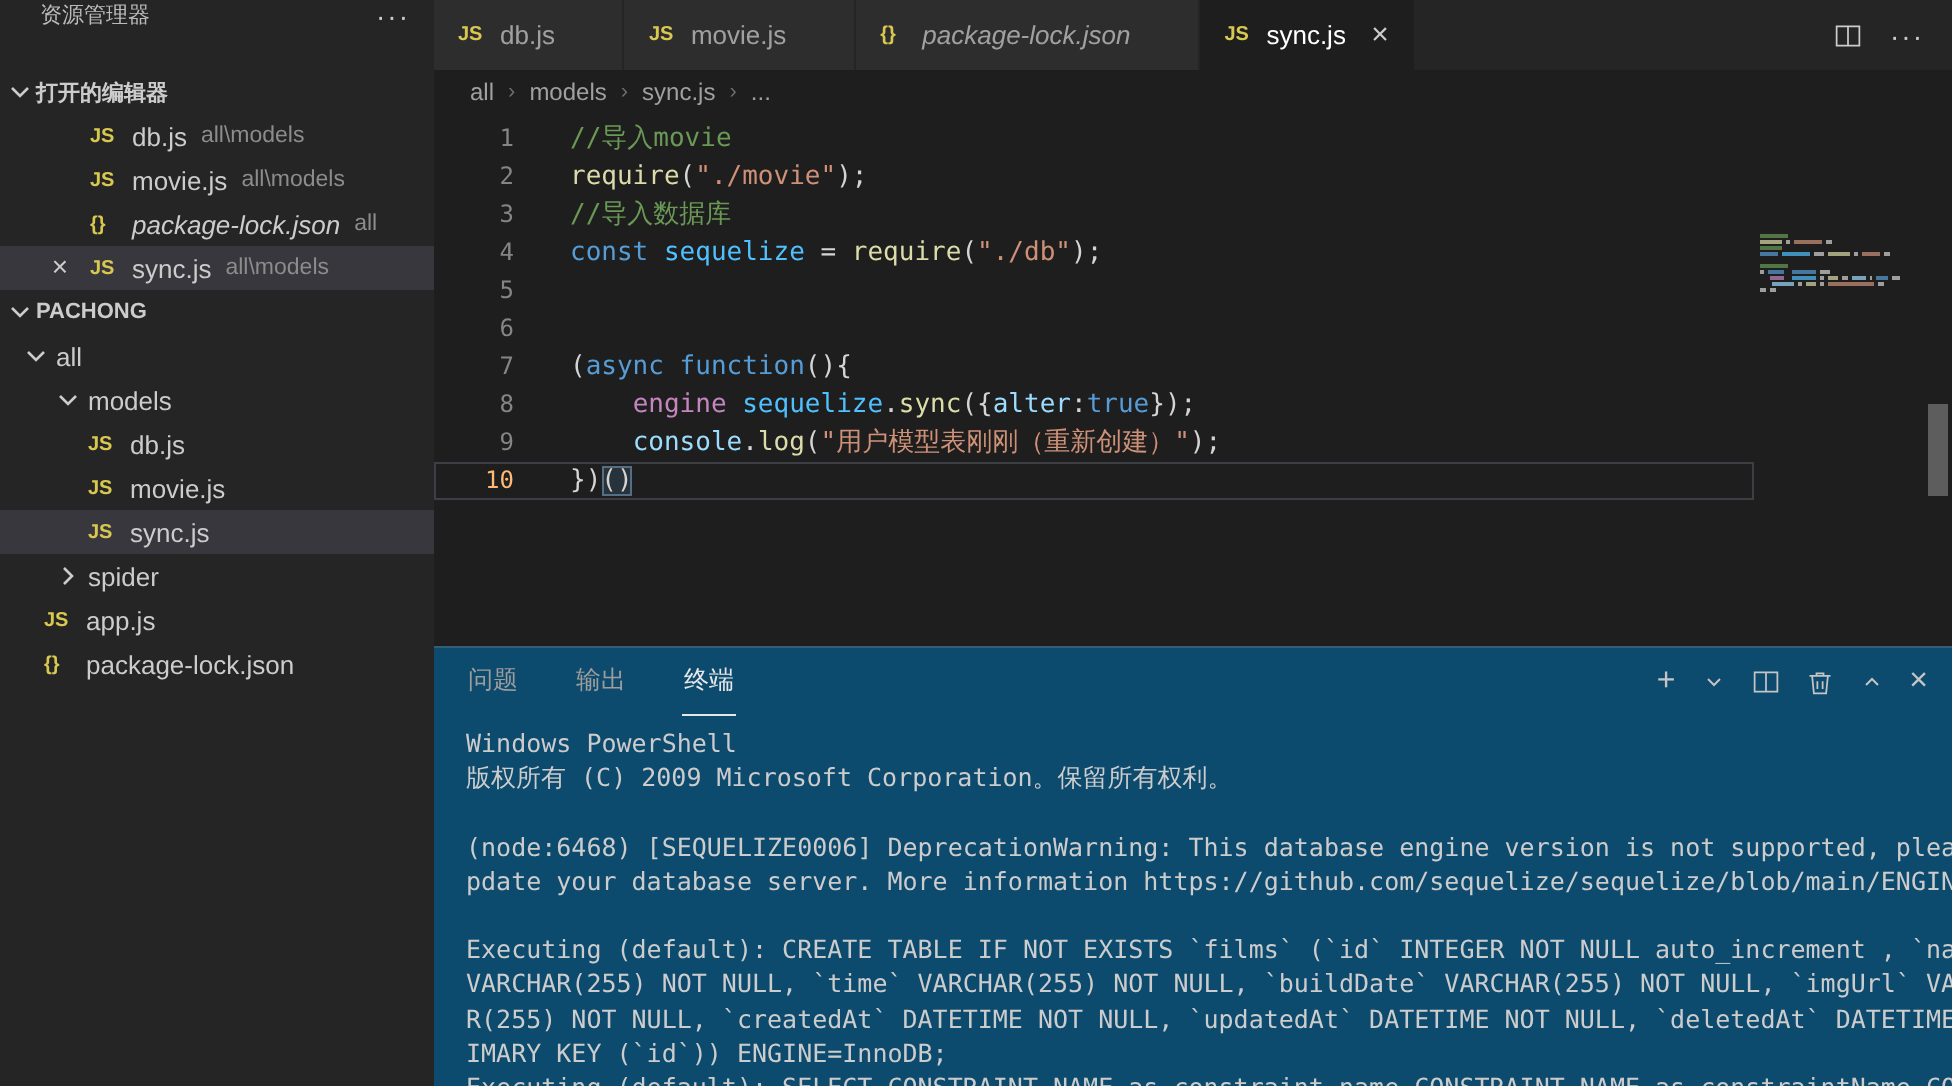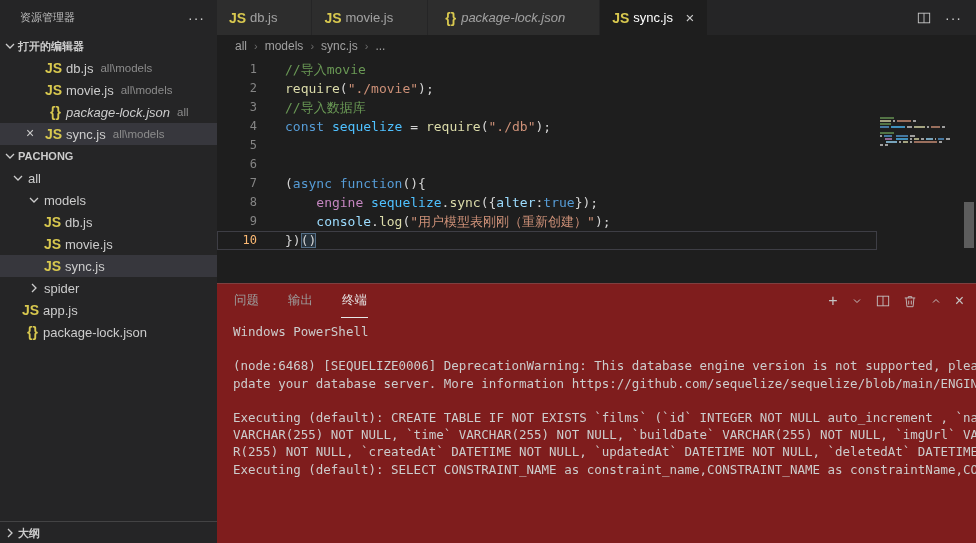--- a/index.html
+++ b/index.html
@@ -2,32 +2,32 @@
 <html><head>
 <meta charset="utf-8">
 <style>
   *{margin:0;padding:0;box-sizing:border-box}
   html,body{width:976px;height:543px;overflow:hidden;background:#1e1e1e;
     font-family:"Liberation Sans","DejaVu Sans",sans-serif;color:#cccccc}
   .app{position:absolute;inset:0}
 
   
   .sidebar{position:absolute;left:0;top:0;width:217px;height:543px;background:#252526;overflow:hidden}
-  .sb-title{height:35px;display:flex;align-items:center;justify-content:space-between;
+  .sb-title{height:35px;display:flex;justify-content:space-between;
     padding:0 12px 0 20px;font-size:11px;color:#bbbbbb}
   .sb-more{font-size:14px;letter-spacing:1px;color:#cccccc;cursor:pointer}
   .sec-header{height:22px;display:flex;align-items:center;font-size:11px;font-weight:700;
     color:#cccccc;padding-left:2px;cursor:pointer}
   .sec-header .tw{width:16px;display:flex;justify-content:center;align-items:center}
   .oe-item{height:22px;display:flex;align-items:center;font-size:13px;padding-left:45px;
     position:relative;cursor:pointer;white-space:nowrap}
   .oe-item.sel{background:#37373d}
   .oe-close{position:absolute;left:22px;top:0;width:16px;height:22px;line-height:21px;
     text-align:center;font-size:14px;color:#cccccc}
-  .fi{font-size:14px;font-weight:700;color:#d8c84f;width:16px;flex:none;text-align:right;
+  .fi{font-size:10px;font-weight:700;color:#d8c84f;width:16px;flex:none;text-align:left;
     margin-right:5px;font-family:"Liberation Sans",sans-serif}
   .it{font-style:italic}
   .oe-detail{margin-left:7px;font-size:11.5px;color:#8c8c8c;overflow:hidden}
   .tree-item{height:22px;display:flex;align-items:center;font-size:13px;cursor:pointer;white-space:nowrap}
   .tree-item.sel{background:#37373d}
   .tree-item .tw{width:16px;display:flex;justify-content:center;align-items:center;margin-right:2px}
   .outline-sec{position:absolute;left:0;right:0;bottom:0;height:22px;background:#252526;
     border-top:1px solid rgba(204,204,204,.18)}
 
   
@@ -60,21 +60,21 @@
   .fn{color:#dcdcaa}.vr{color:#9cdcfe}.cv{color:#4fc1ff}.pu{color:#d4d4d4}
   .bm{background:rgba(86,156,214,.16);outline:1px solid rgba(130,170,210,.5);outline-offset:-1px}
   .minimap{position:absolute;top:60px;right:24px;width:72px;overflow:hidden}
   .mm-row{height:3px;display:flex}
   .mm-tok{height:2px;margin-right:2px;background:currentColor;opacity:.7}
   .mm-sp{height:2px;margin-right:0;background:transparent}
   .ov-ruler{position:absolute;top:57px;right:0;width:14px;bottom:260px}
   .ov-thumb{position:absolute;top:88px;left:2px;width:10px;height:46px;background:rgba(170,170,170,.45)}
 
   
-  .panel{position:absolute;left:0;right:0;bottom:0;height:260px;background:#7f1d1d;
+  .panel{position:absolute;left:0;right:0;bottom:0;height:220px;background:#0c4a6e;
     border-top:1px solid rgba(128,128,128,.35)}
   .panel-header{height:34px;display:flex;align-items:center;padding:0 12px 0 16px}
   .ptabs{display:flex;height:100%}
   .ptab{display:flex;align-items:center;padding:0 1px;margin-right:27px;font-size:12.5px;
     color:#9d9d9d;border-bottom:1px solid transparent;cursor:pointer;white-space:nowrap}
   .ptab.active{color:#e7e7e7;border-bottom-color:#e7e7e7}
   .panel-actions{margin-left:auto;display:flex;align-items:center;gap:13px;color:#c5c5c5}
   .term-select{display:flex;align-items:center;justify-content:space-between;background:#3c3c3c;
     height:24px;width:114px;padding:0 5px 0 8px;font-size:12px;color:#cccccc;cursor:pointer;margin-right:6px}
   .pa-ic{cursor:pointer;display:flex;align-items:center;justify-content:center;font-size:16px;line-height:1}
@@ -170,30 +170,20 @@
         </div>
         <div class="tree-item" style="padding-left:22px">
           <span class="fi">JS</span>
           <span>app.js</span>
         </div>
         <div class="tree-item" style="padding-left:22px">
           <span class="fi">{}</span>
           <span>package-lock.json</span>
         </div>
       </div>
-    <div class="outline-sec">
-      <div class="sec-header">
-        <span class="tw">
-          <svg width="16" height="16" viewBox="0 0 16 16" fill="none" stroke="#cccccc" stroke-width="1.3">
-              <path d="M6 4l4 4-4 4"></path>
-            </svg>
-        </span>
-        <span>大纲</span>
-      </div>
-    </div>
   </div>
 
   <div class="main">
     <div class="tabbar">
       <div style="display:flex" id="tab-strip">
           <div class="tab">
             <span class="fi">JS</span>
             <span class="tab-label">db.js</span>
           </div>
           <div class="tab">
@@ -337,24 +327,26 @@
           <span class="pa-ic">
             <svg width="12" height="12" viewBox="0 0 16 16" fill="none" stroke="#c5c5c5" stroke-width="1.3">
                 <path d="M4 10l4-4 4 4"></path>
               </svg>
           </span>
           <span class="pa-ic">×</span>
         </div>
       </div>
       <div class="term" id="term">
           <div class="tl">Windows PowerShell</div>
+          <div class="tl">版权所有 (C) 2009 Microsoft Corporation。保留所有权利。</div>
           <div class="tl">&nbsp;</div>
           <div class="tl">(node:6468) [SEQUELIZE0006] DeprecationWarning: This database engine version is not supported, please u</div>
           <div class="tl">pdate your database server. More information https://github.com/sequelize/sequelize/blob/main/ENGINE.md</div>
           <div class="tl">&nbsp;</div>
           <div class="tl">Executing (default): CREATE TABLE IF NOT EXISTS `films` (`id` INTEGER NOT NULL auto_increment , `name`</div>
           <div class="tl">VARCHAR(255) NOT NULL, `time` VARCHAR(255) NOT NULL, `buildDate` VARCHAR(255) NOT NULL, `imgUrl` VARCHA</div>
           <div class="tl">R(255) NOT NULL, `createdAt` DATETIME NOT NULL, `updatedAt` DATETIME NOT NULL, `deletedAt` DATETIME, PR</div>
+          <div class="tl">IMARY KEY (`id`)) ENGINE=InnoDB;</div>
           <div class="tl">Executing (default): SELECT CONSTRAINT_NAME as constraint_name,CONSTRAINT_NAME as constraintName,CONSTR</div>
         </div>
     </div>
   </div>
 </div>
 
 </body></html>

